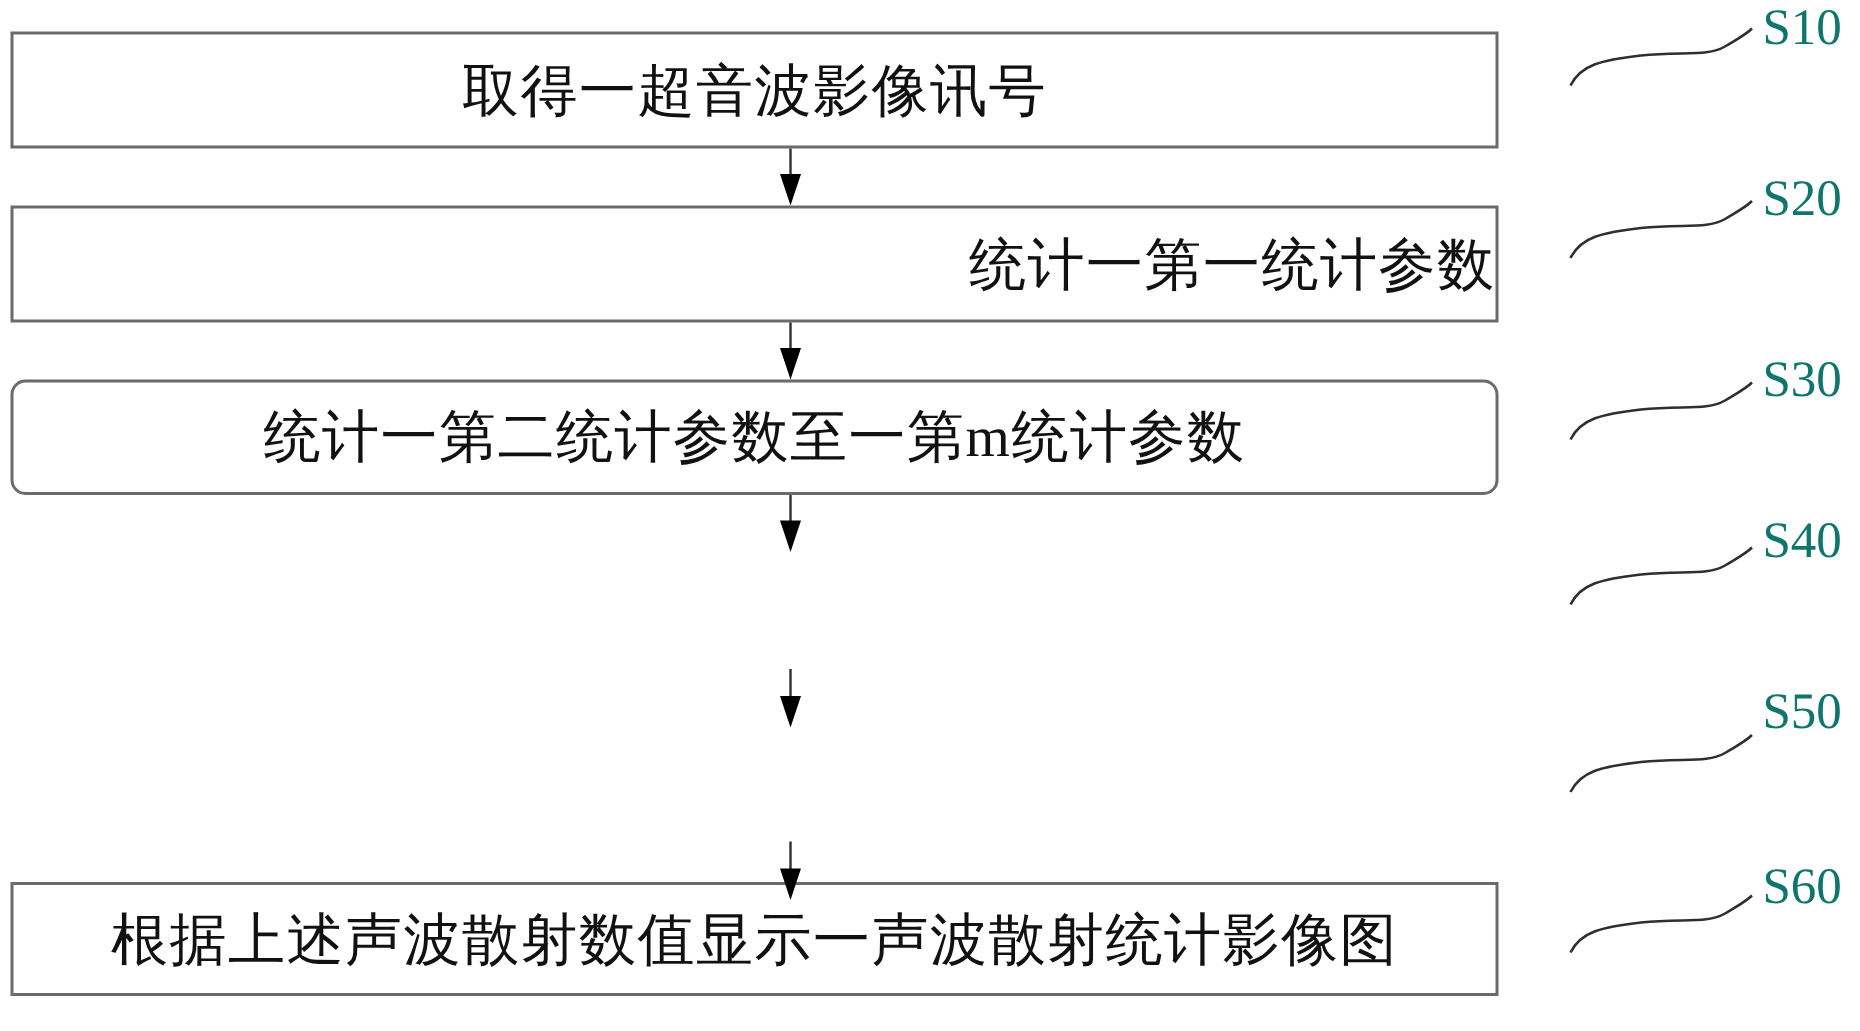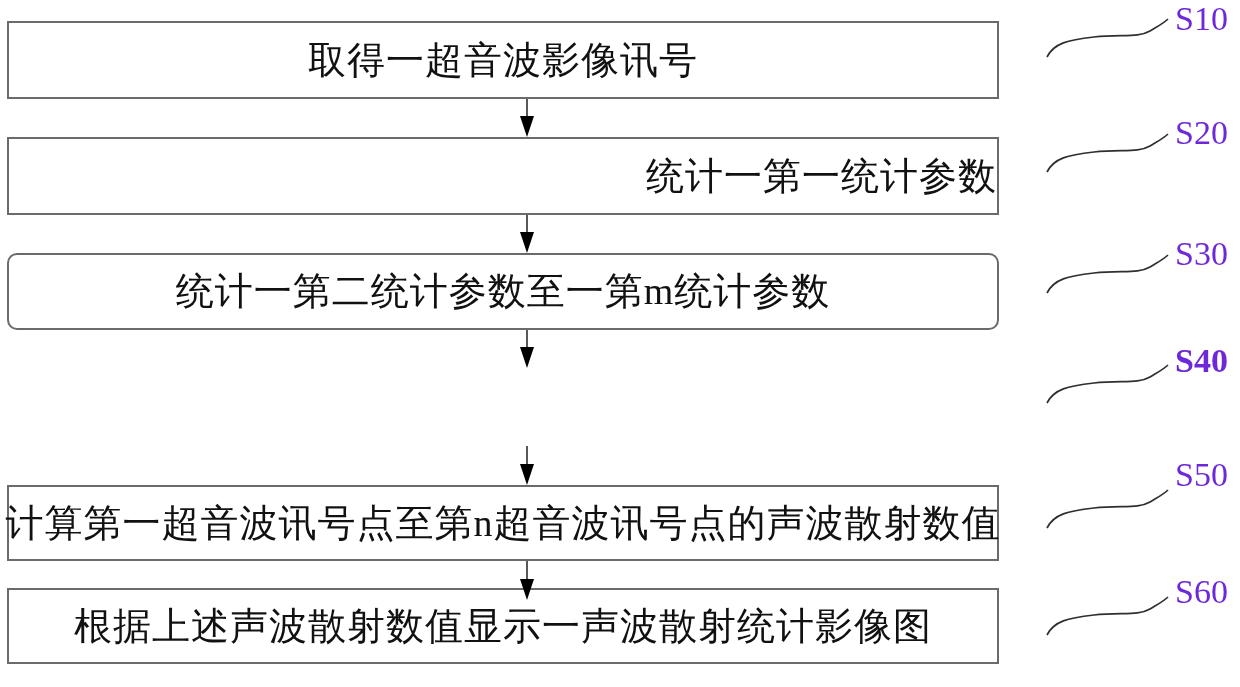--- a/index.html
+++ b/index.html
@@ -41,49 +41,46 @@
     letter-spacing: 1px;
     white-space: nowrap;
   }
   .step-label {
     position: absolute;
     left: 1175px;
     width: 64px;
     font-family: "Liberation Serif", "DejaVu Serif", serif;
     font-size: 34px;
     line-height: 34px;
-    color: #6d28d9;
+    color: #0f766e;
     white-space: nowrap;
   }
 </style>
 </head>
 <body>
 
 <div class="canvas">
 
   <div class="flow-box" style="top:21px;  height:78px;">
     <span class="flow-box-text">取得一超音波影像讯号</span>
   </div>
   <div class="flow-box" style="top:137px; height:78px;justify-content:flex-end;">
     <span class="flow-box-text">统计一第一统计参数</span>
   </div>
   <div class="flow-box" style="top:253px; height:77px;border-radius:10px;">
     <span class="flow-box-text">统计一第二统计参数至一第m统计参数</span>
   </div>
-  <div class="flow-box" style="top:485px; height:76px;">
-    <span class="flow-box-text">计算第一超音波讯号点至第n超音波讯号点的声波散射数值</span>
-  </div>
   <div class="flow-box" style="top:588px; height:76px;">
     <span class="flow-box-text">根据上述声波散射数值显示一声波散射统计影像图</span>
   </div>
 
   <div class="step-label" style="top:2px;">S10</div>
   <div class="step-label" style="top:116px;">S20</div>
   <div class="step-label" style="top:237px;">S30</div>
-  <div class="step-label" style="top:344px;font-weight:bold;">S40</div>
+  <div class="step-label" style="top:344px;">S40</div>
   <div class="step-label" style="top:458px;">S50</div>
   <div class="step-label" style="top:575px;">S60</div>
 
   <svg class="overlay" viewBox="0 0 1240 687" xmlns="http://www.w3.org/2000/svg">
 
     <g stroke="#2f2f2f" fill="#000000">
       <line x1="527" y1="99" x2="527" y2="118" stroke-width="1.6"></line>
       <polygon points="520,116 534,116 527,137" stroke="none"></polygon>
     </g>
     <g stroke="#2f2f2f" fill="#000000">

